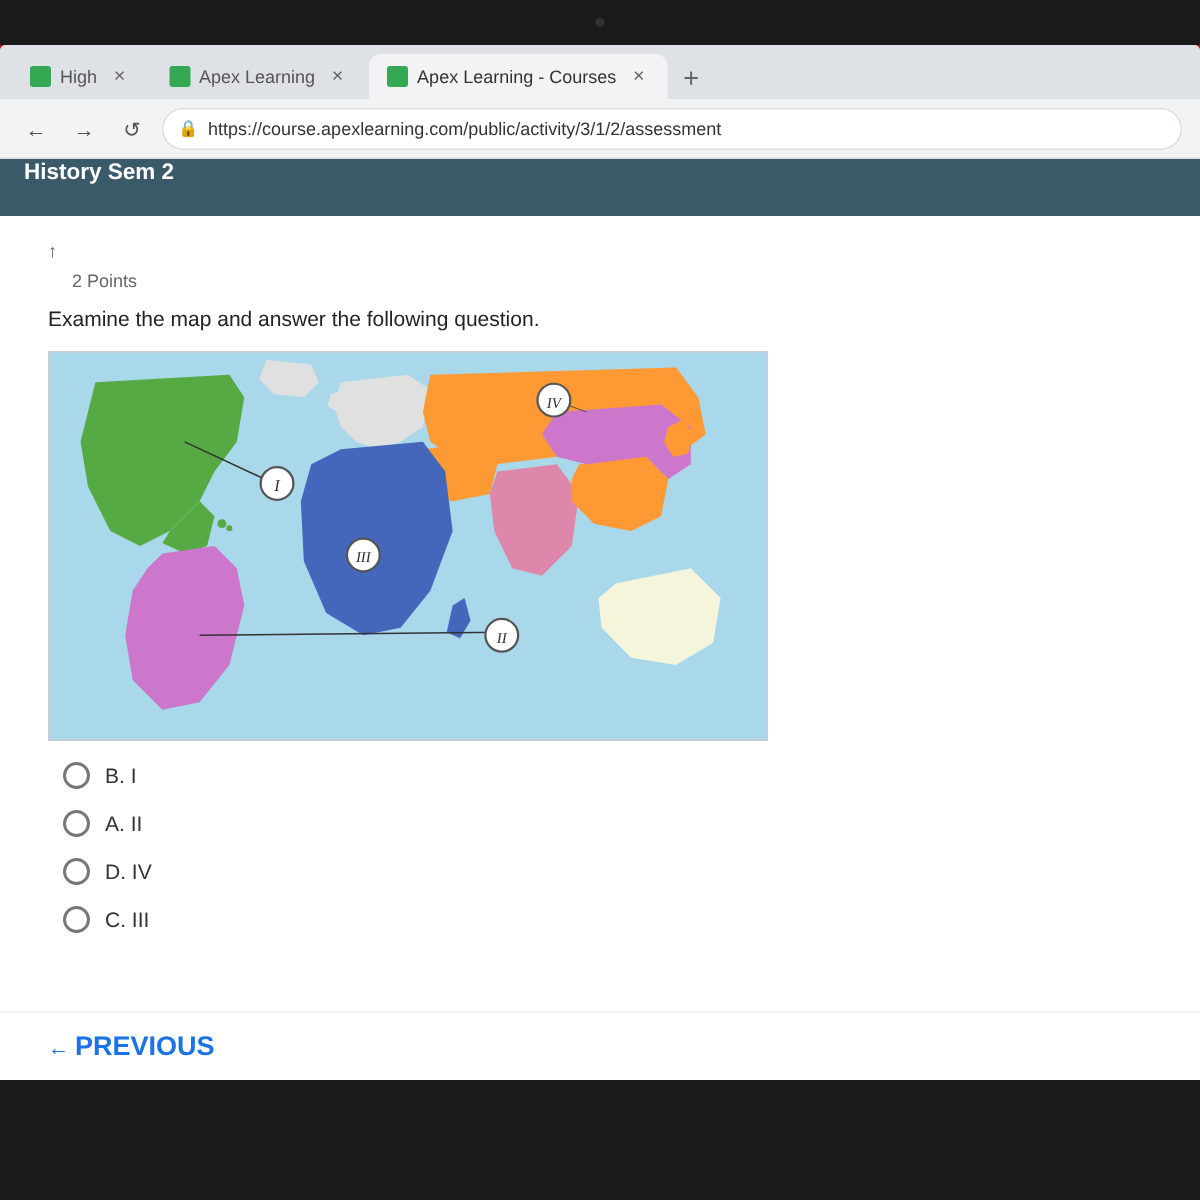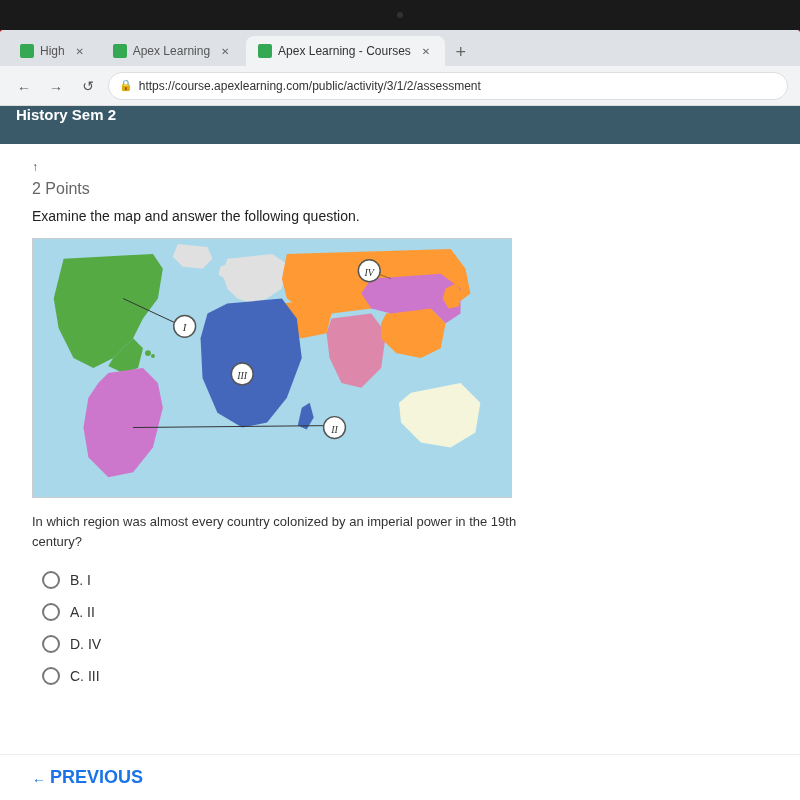--- a/index.html
+++ b/index.html
@@ -7,21 +7,21 @@
     body {
       width: 800px;
       height: 800px;
       background: #1a1a1a;
       font-family: Arial, sans-serif;
       overflow: hidden;
     }
 
     .screen {
       width: 800px;
-      height: 800px;
+      height: 720px;
       background: #b91c1c;
       display: flex;
       flex-direction: column;
     }
 
     
     .top-bar {
       height: 30px;
       background: #1a1a1a;
       display: flex;
@@ -192,23 +192,24 @@
       color: #555;
       font-size: 12px;
     }
 
     .quiz-title {
       font-size: 13px;
       color: #333;
     }
 
     .points-label {
-      font-size: 16px;
+      font-size: 12px;
       color: #666;
       margin-bottom: 10px;
+      margin-left: 16px;
     }
 
     .question-text {
       font-size: 14px;
       color: #222;
       margin-bottom: 14px;
       font-weight: 500;
     }
 
     
@@ -397,21 +398,20 @@
           <text x="303" y="195" text-anchor="middle" font-size="10" font-style="italic" font-family="Times New Roman, serif" fill="#333">II</text>
 
           <circle cx="210" cy="136" r="11" fill="white" stroke="#555" stroke-width="1.5"></circle>
           <text x="210" y="141" text-anchor="middle" font-size="10" font-style="italic" font-family="Times New Roman, serif" fill="#333">III</text>
 
           <circle cx="338" cy="32" r="11" fill="white" stroke="#555" stroke-width="1.5"></circle>
           <text x="338" y="37" text-anchor="middle" font-size="10" font-style="italic" font-family="Times New Roman, serif" fill="#333">IV</text>
         </svg>
       </div>
 
-      <div class="question-subtext">In which region was almost every country colonized by an imperial power in the 19th century?</div>
 
       <div class="answer-choices">
 
         <div class="answer-option">
           <div class="radio-circle"></div>
           <span class="answer-label">B.  I</span>
         </div>
 
         <div class="answer-option">
           <div class="radio-circle"></div>

